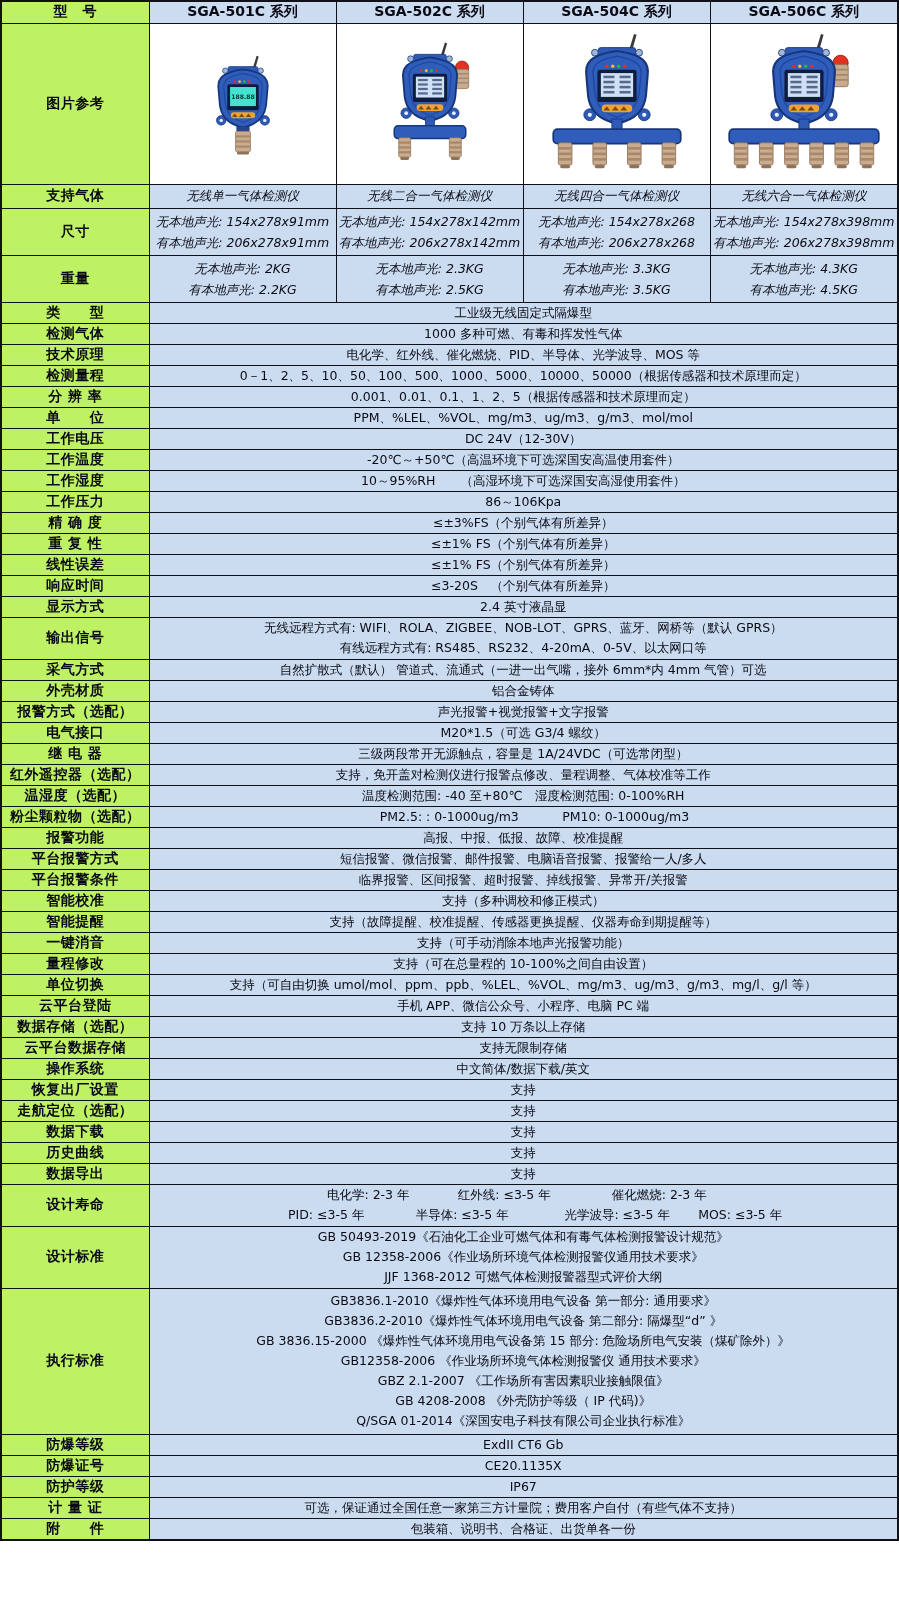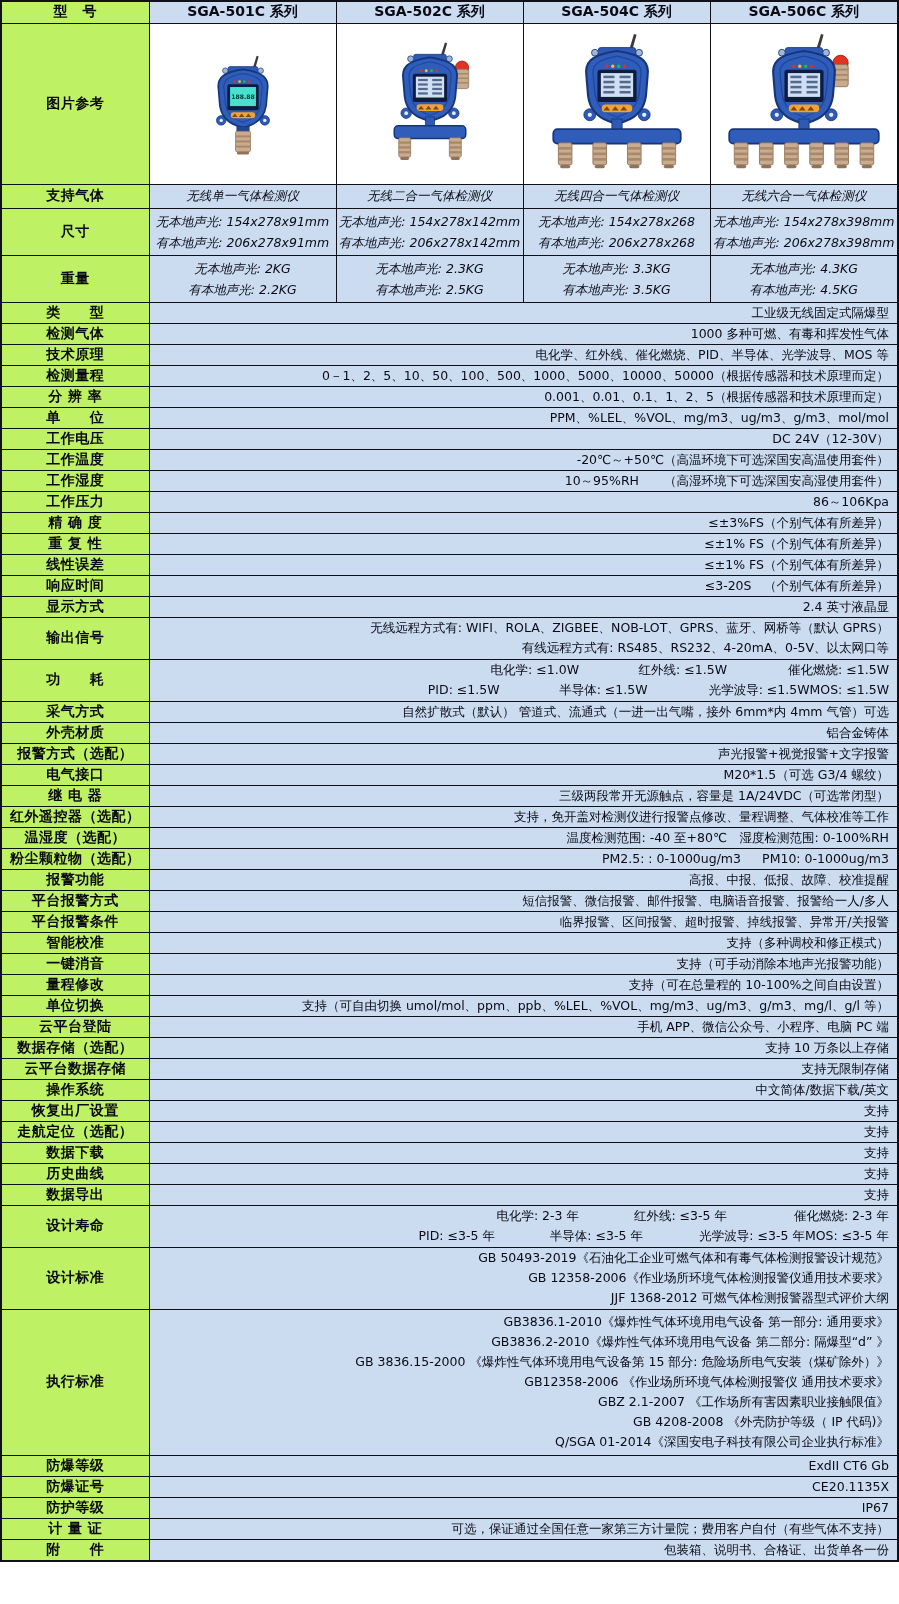--- a/index.html
+++ b/index.html
@@ -1,21 +1,21 @@
 <!DOCTYPE html>
 <html><head>
 <meta charset="utf-8">
 <style>
   html,body{margin:0;padding:0;background:#ffffff;}
   body{font-family:"DejaVu Sans","Liberation Sans",sans-serif;color:#0a0a14;width:899px;}
   table.spec{border-collapse:collapse;table-layout:fixed;width:897px;border:2px solid #101018;}
   td{border:1px solid #101018;overflow:hidden;vertical-align:middle;box-sizing:border-box;}
   td.label{background:#bef264;text-align:center;font-weight:bold;font-size:14px;padding:0 2px;letter-spacing:0.5px;}
   td.model{background:#cbdcf1;text-align:center;font-weight:bold;font-size:14px;margin-top:24px;}
-  td.value{background:#cbdcf1;font-size:12.5px;padding:0 8px;text-align:right;margin-left:44px;}
+  td.value{background:#cbdcf1;font-size:12.5px;padding:0 8px;text-align:center;margin-left:44px;}
   td.cell-center{background:#cbdcf1;font-size:12.5px;text-align:center;padding:2px 2px;font-style:italic;}
   td.imgcell{background:#ffffff;text-align:center;vertical-align:middle;padding:0;}
   .line{line-height:20px;white-space:pre-wrap;}
   .cell-center .line{line-height:21px;}
   tr.r-head td{height:22px;}
   tr.r-img td{height:161px;}
   tr.r-gas td{height:24px;margin-top:8px;}
   tr.r-2 td{height:42px;}
   tr.r1 td{height:20px;}
   tr.r2l td{height:42px;}
@@ -382,27 +382,20 @@
           <div class="line">2.4 英寸液晶显</div>
         </td>
       </tr>
       <tr class="r2l">
         <td class="label">输出信号</td>
         <td class="value" colspan="4">
           <div class="line">无线远程方式有: WIFI、ROLA、ZIGBEE、NOB-LOT、GPRS、蓝牙、网桥等（默认 GPRS）</div>
           <div class="line">有线远程方式有: RS485、RS232、4-20mA、0-5V、以太网口等</div>
         </td>
       </tr>
-      <tr class="r2l">
-        <td class="label">功　　耗</td>
-        <td class="value" colspan="4">
-          <div class="line segs" data-count="3"><span class="seg">电化学: ≤1.0W</span><span class="seg">红外线: ≤1.5W</span><span class="seg">催化燃烧: ≤1.5W</span></div>
-          <div class="line segs" data-count="4"><span class="seg">PID: ≤1.5W</span><span class="seg">半导体: ≤1.5W</span><span class="seg">光学波导: ≤1.5W</span><span class="seg">MOS: ≤1.5W</span></div>
-        </td>
-      </tr>
       <tr class="r1">
         <td class="label">采气方式</td>
         <td class="value" colspan="4">
           <div class="line">自然扩散式（默认） 管道式、流通式（一进一出气嘴，接外 6mm*内 4mm 气管）可选</div>
         </td>
       </tr>
       <tr class="r1">
         <td class="label">外壳材质</td>
         <td class="value" colspan="4">
           <div class="line">铝合金铸体</div>
@@ -459,20 +452,26 @@
       <tr class="r1">
         <td class="label">平台报警条件</td>
         <td class="value" colspan="4">
           <div class="line">临界报警、区间报警、超时报警、掉线报警、异常开/关报警</div>
         </td>
       </tr>
       <tr class="r1">
         <td class="label">智能校准</td>
         <td class="value" colspan="4">
           <div class="line">支持（多种调校和修正模式）</div>
+        </td>
+      </tr>
+      <tr class="r1">
+        <td class="label">智能提醒</td>
+        <td class="value" colspan="4">
+          <div class="line">支持（故障提醒、校准提醒、传感器更换提醒、仪器寿命到期提醒等）</div>
         </td>
       </tr>
       <tr class="r1">
         <td class="label">一键消音</td>
         <td class="value" colspan="4">
           <div class="line">支持（可手动消除本地声光报警功能）</div>
         </td>
       </tr>
       <tr class="r1">
         <td class="label">量程修改</td>

